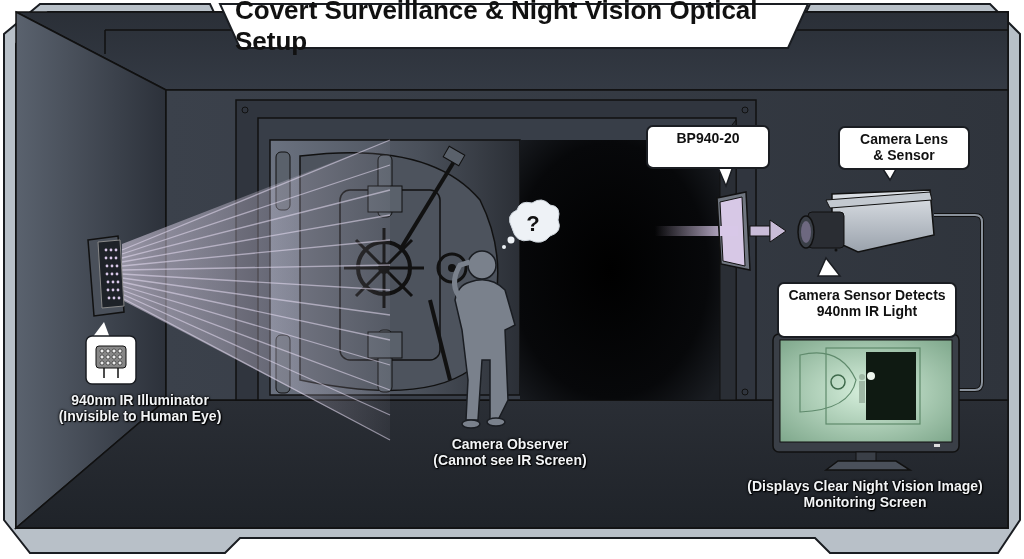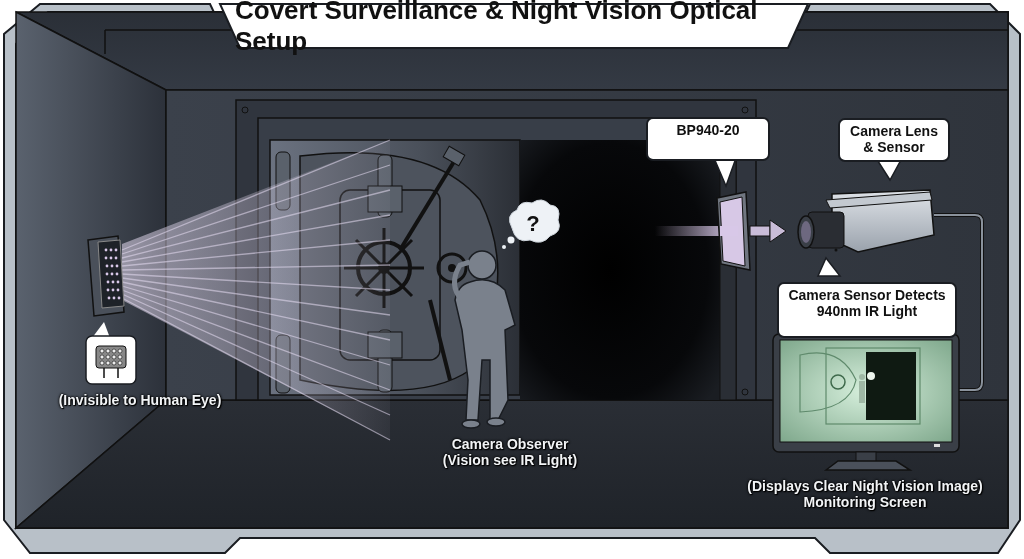--- a/index.html
+++ b/index.html
@@ -7,21 +7,21 @@
   #scene { position:absolute; left:0; top:0; width:1024px; height:559px; }
   .label {
     position:absolute; color:#f2f4f6; font-weight:bold; text-align:center;
     font-size:14px; line-height:16px; text-shadow:0 0 2px #000, 0 0 3px #000, 1px 1px 1px #000;
     font-family:"Liberation Sans", sans-serif;
   }
   .label span { display:block; }
   .callout {
     position:absolute; background:#ffffff; border:2px solid #1a1d22; border-radius:7px;
     color:#111; font-weight:bold; text-align:center; font-size:14px; line-height:16px;
-    padding:3px 8px; box-sizing:border-box; font-family:"Liberation Sans", sans-serif;
+    padding:3px 8px; box-sizing:border-box; font-family:"Liberation Sans", sans-serif;margin-top:8px;
   }
   .callout span { display:block; }
   .title-text {
     position:absolute; left:235px; top:6px; width:555px; height:40px;
     display:flex; align-items:center; justify-content:center;
     font-weight:bold; font-size:26px; color:#111; font-family:"Liberation Sans", sans-serif;
   }
 </style>
 </head>
 <body>
@@ -250,38 +250,39 @@
   </g>
 
   <path d="M714,158 L726,186 L736,158 Z" fill="#fff" stroke="#1a1d22" stroke-width="1.5"></path>
   <path d="M876,158 L890,180 L902,158 Z" fill="#fff" stroke="#1a1d22" stroke-width="1.5"></path>
   <path d="M818,276 L826,258 L840,276 Z" fill="#fff" stroke="#1a1d22" stroke-width="1.5"></path>
 </svg>
 
 <div class="title-text">Covert Surveillance &amp; Night Vision Optical Setup</div>
 
 <div class="label" style="left:40px; top:392px; width:200px;">
+  <span>940nm IR Illuminator</span>
   <span>(Invisible to Human Eye)</span>
 </div>
 
 <div class="label" style="left:420px; top:436px; width:180px;">
   <span>Camera Observer</span>
-  <span>(Vision see IR Light)</span>
+  <span>(Cannot see IR Screen)</span>
 </div>
 
 <div class="callout" style="left:646px; top:117px; width:124px; height:44px;">
   <span>BP940-20</span>
 </div>
 
-<div class="callout" style="left:838px; top:118px; width:112px; height:44px;">
+<div class="callout" style="left:838px; top:118px; width:132px; height:44px;">
   <span>Camera Lens</span>
   <span>&amp; Sensor</span>
 </div>
 
-<div class="callout" style="left:777px; top:282px; width:180px; height:56px;">
+<div class="callout" style="left:777px; top:274px; width:180px; height:56px;">
   <span>Camera Sensor Detects</span>
   <span>940nm IR Light</span>
 </div>
 
 <div class="label" style="left:730px; top:478px; width:270px;">
   <span>(Displays Clear Night Vision Image)</span>
   <span>Monitoring Screen</span>
 </div>
 
 </body></html>

